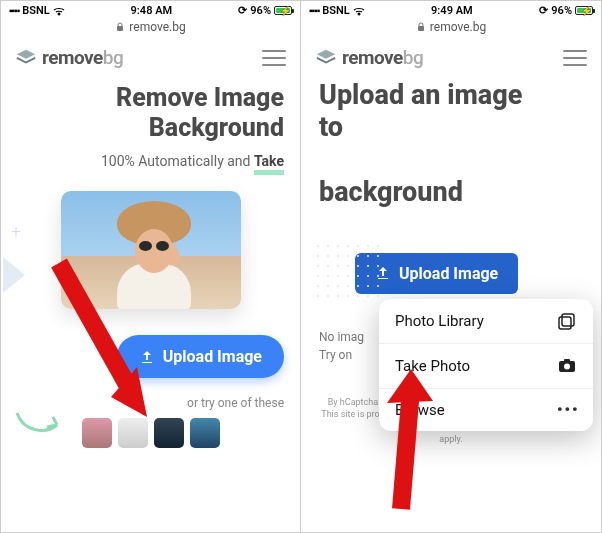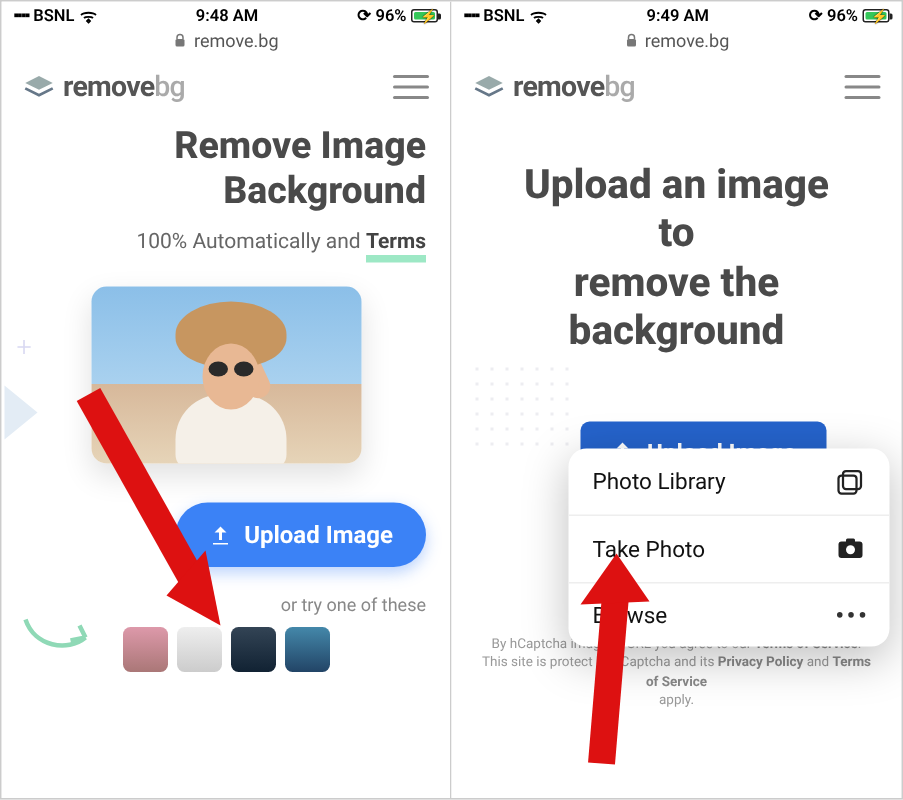--- a/index.html
+++ b/index.html
@@ -42,21 +42,21 @@
   .addr-bar {
     display:flex; justify-content:center; align-items:center; gap:4px;
     font-size:12px; color:#555; padding:2px 0 6px;
   }
   .addr-bar svg { width:10px; height:10px; }
   
   .app-header {
     display:flex; justify-content:space-between; align-items:center;
     padding: 6px 14px 14px;
   }
-  .logo { display:flex; align-items:flex-end; gap:5px; }
+  .logo { display:flex; align-items:flex-start; gap:5px; }
   .logo-mark { width:22px; height:22px; }
   .logo-text { font-size:19px; font-weight:700; letter-spacing:-0.5px; color:#555;}
   .logo-text .bg { color:#aaa; font-weight:500; }
   .hamburger { width:24px; display:flex; flex-direction:column; gap:5px; }
   .hamburger span { height:2px; background:#888; border-radius:2px; }
   
   .hero { text-align:right; padding: 0 16px; }
   .hero h1 { font-size:25px; font-weight:800; line-height:1.2; color:#4a4a4a; margin-bottom:10px;}
   .sub { font-size:14px; color:#666; margin-bottom:22px;}
   .sub .free { font-weight:700; color:#444; border-bottom:5px solid #9de8c5; padding-bottom:1px;}
@@ -87,21 +87,21 @@
   .thumb { width:30px; height:30px; border-radius:5px; }
   .t1{background:linear-gradient(#d9a,#a77);} .t2{background:linear-gradient(#eee,#ccc);} .t3{background:linear-gradient(#345,#123);} .t4{background:linear-gradient(#48a,#246);}
   .disclaimer { font-size:9px; color:#999; text-align:center; padding:10px 18px 0; line-height:1.4;}
   .disclaimer b { font-weight:700; color:#888;}
   
   .arrow-red { position:absolute; pointer-events:none; }
   .curly-arrow { position:absolute; left:14px; top:408px; width:46px; }
   .deco-plus { position:absolute; top:220px; left:10px; color:#d9d9f2; font-size:18px; font-weight:300;}
   .deco-tri { position:absolute; top:256px; left:2px; width:0;height:0; border-top:18px solid transparent; border-bottom:18px solid transparent; border-left:22px solid #e3ecf5;}
   
-  .hero2 { text-align:center; padding:0 18px;margin-top:28px; }
+  .hero2 { text-align:left; padding:0 18px; }
   .hero2 h1 { font-size:27px; font-weight:800; color:#4a4a4a; line-height:1.2; }
   .hero2 .top-cut { margin-top:-4px; }
   .upload-btn2 {
     display:inline-flex; align-items:center; gap:8px;
     background:#2563cb; color:#fff; font-weight:700; font-size:16px;
     padding: 11px 20px; border-radius:6px; margin:44px 0 0 36px;
   }
   .upload-btn2 svg { width:16px; height:16px; }
   .noimg { font-size:12px; color:#777; margin-top:34px; line-height:1.5;}
   
@@ -167,21 +167,21 @@
       <div class="hamburger">
           <span></span>
           <span></span>
           <span></span>
         </div>
     </div>
 
     <div class="hero">
       <h1>Remove Image Background</h1>
       <div class="sub">
-        <span>100% Automatically and </span><span class="free">Terms</span>
+        <span>100% Automatically and </span><span class="free">Take</span>
       </div>
       <span class="deco-plus">+</span>
       <span class="deco-tri"></span>
       <div class="photo-box">
         <div class="woman">
             <div class="body"></div>
             <div class="arm"></div>
             <div class="hat"></div>
             <div class="face"></div>
             <div class="glasses">
@@ -253,21 +253,21 @@
           <span></span>
           <span></span>
           <span></span>
         </div>
     </div>
 
     <div class="hero2">
       <h1 class="top-cut">
         <span>Upload an image</span><br>
         <span>to</span><br>
-        <span>remove the</span><br>
+        <br>
         <span>background</span>
       </h1>
       <div class="deco-dots-grid"></div>
       <div class="upload-btn2">
         <svg viewBox="0 0 16 16" fill="#fff">
             <path d="M8 2l4 4H9v5H7V6H4z M3 13h10v1H3z"></path>
           </svg>
         <span>Upload Image</span>
       </div>
       <div class="noimg">

